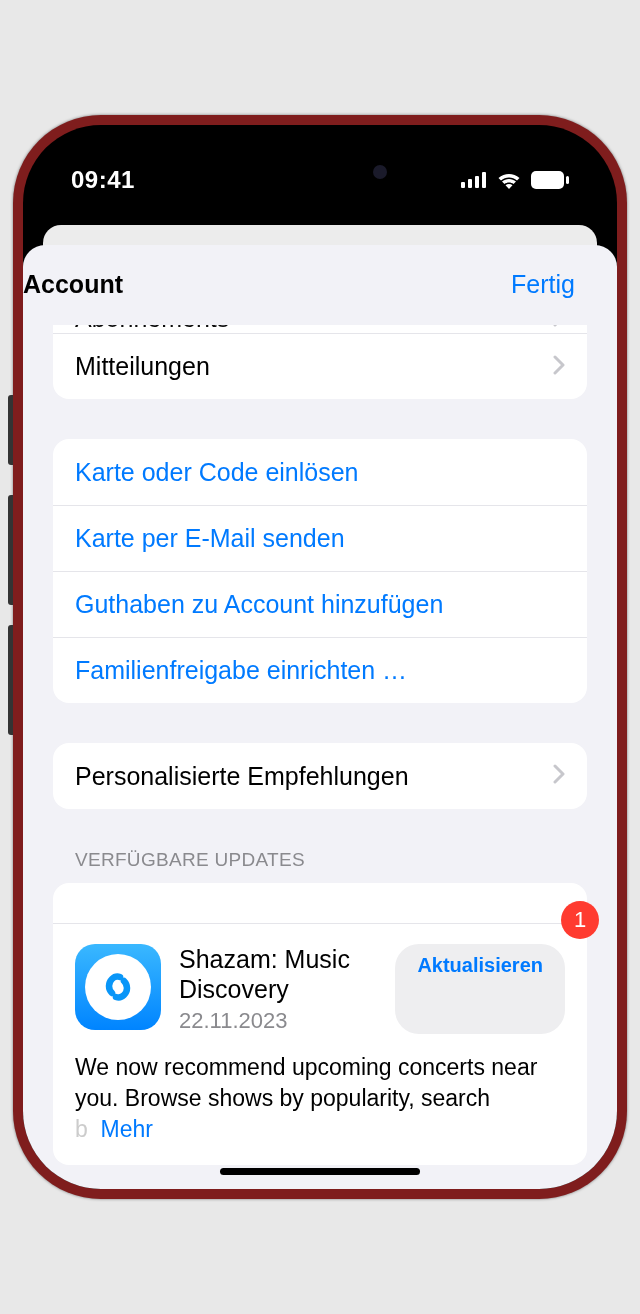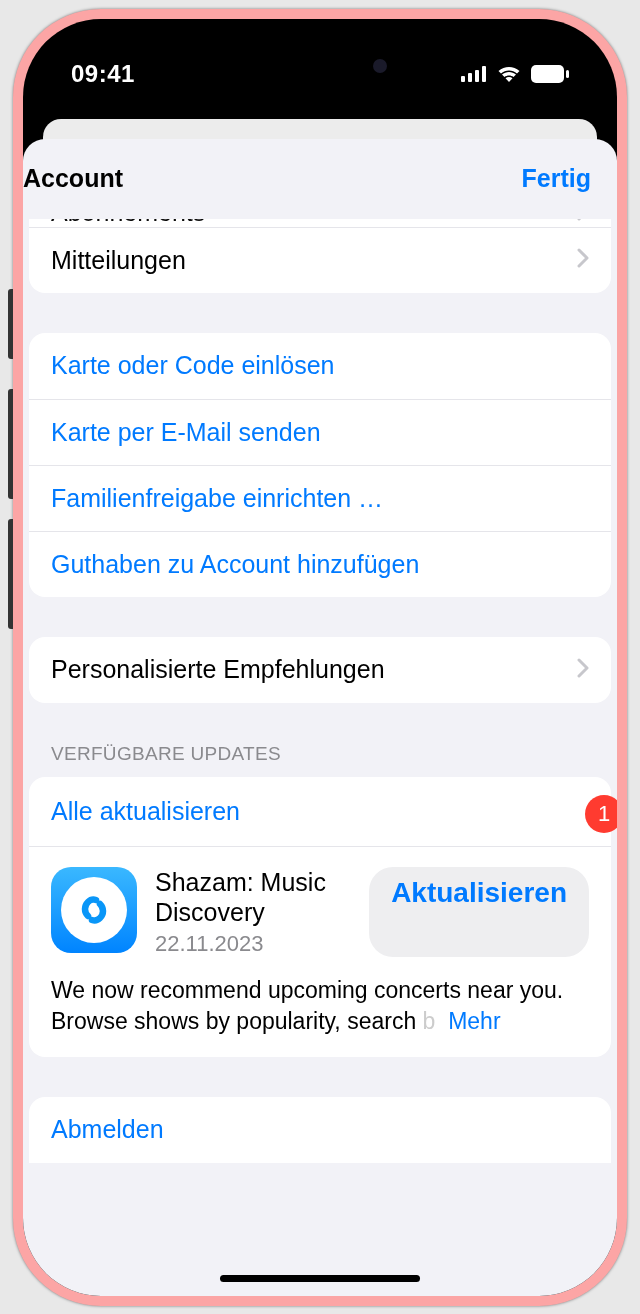--- a/index.html
+++ b/index.html
@@ -7,22 +7,22 @@
       width: 640px;
       height: 1314px;
       background: #e8e8e8;
       font-family: -apple-system, "Helvetica Neue", Helvetica, Arial, sans-serif;
       display: flex;
       justify-content: center;
       align-items: center;
     }
     .phone-frame {
       width: 614px;
-      height: 1297px;
-      background: #fca5a5;
+      height: 1084px;
+      background: #7f1d1d;
       border-radius: 88px;
       padding: 10px;
       position: relative;
       box-shadow: 0 0 3px rgba(0,0,0,0.5);
     }
     .phone-frame::before {
       content: '';
       position: absolute;
       left: -5px;
       top: 280px;
@@ -136,27 +136,27 @@
       position: relative;
       border-bottom: 0.5px solid transparent;
     }
     .sheet-title {
       font-size: 25px;
       font-weight: 600;
       color: #000;
     }
     .done-btn {
       position: absolute;
-      right: 26px;
-      font-size: 25px;
-      font-weight: 700;
+      right: 42px;
+      font-size: 25px;
+      font-weight: 400;
       color: #007aff;
     }
     .content {
-      padding: 0 6px;
+      padding: 0 30px;
       height: calc(100% - 80px);
       overflow: hidden;
     }
     .group {
       background: #fff;
       border-radius: 16px;
       margin-bottom: 40px;
       overflow: hidden;
     }
     .group-partial {
@@ -253,21 +253,21 @@
       line-height: 1.2;
     }
     .app-date {
       font-size: 22px;
       color: #8a8a8e;
       margin-top: 4px;
     }
     .update-btn {
       background: #eeeef0;
       color: #007aff;
-      font-size: 28px;
+      font-size: 20px;
       font-weight: 600;
       padding: 10px 22px;
       border-radius: 24px;
       flex-shrink: 0;
     }
     .app-desc {
       font-size: 23px;
       color: #000;
       line-height: 1.35;
       margin-top: 18px;
@@ -366,43 +366,42 @@
           </div>
 
           <div class="group">
             <div class="row">
               <span class="row-link">Karte oder Code einlösen</span>
             </div>
             <div class="row">
               <span class="row-link">Karte per E-Mail senden</span>
             </div>
             <div class="row">
+              <span class="row-link">Guthaben zu Account hinzufügen</span>
+            </div>
+            <div class="row">
               <span class="row-link">Familienfreigabe einrichten …</span>
-            </div>
-            <div class="row">
-              <span class="row-link">Guthaben zu Account hinzufügen</span>
             </div>
           </div>
 
           <div class="group">
             <div class="row">
               <span class="row-label">Personalisierte Empfehlungen</span>
               <span class="chevron">
                 <svg width="12" height="20" viewBox="0 0 12 20">
                     <path d="M2 2 L10 10 L2 18" stroke="#c7c7cc" stroke-width="3" fill="none" stroke-linecap="round" stroke-linejoin="round"></path>
                   </svg>
               </span>
             </div>
           </div>
 
           <div class="section-header">Verfügbare Updates</div>
 
           <div class="updates-group">
             <div class="update-all-row">
-              <span>Alle aktualisieren</span>
               <div class="badge">1</div>
             </div>
             <div class="app-row">
               <div class="app-header">
                 <div class="app-icon">
                   <div class="app-icon-inner">
                     <svg width="44" height="44" viewBox="0 0 44 44">
                         <path d="M16 28 C12 24 12 18 16 14 C18 12 21 11 24 12 M28 16 C32 20 32 26 28 30 C26 32 23 33 20 32" stroke="#0996f8" stroke-width="6.5" fill="none" stroke-linecap="round"></path>
                       </svg>
                   </div>

